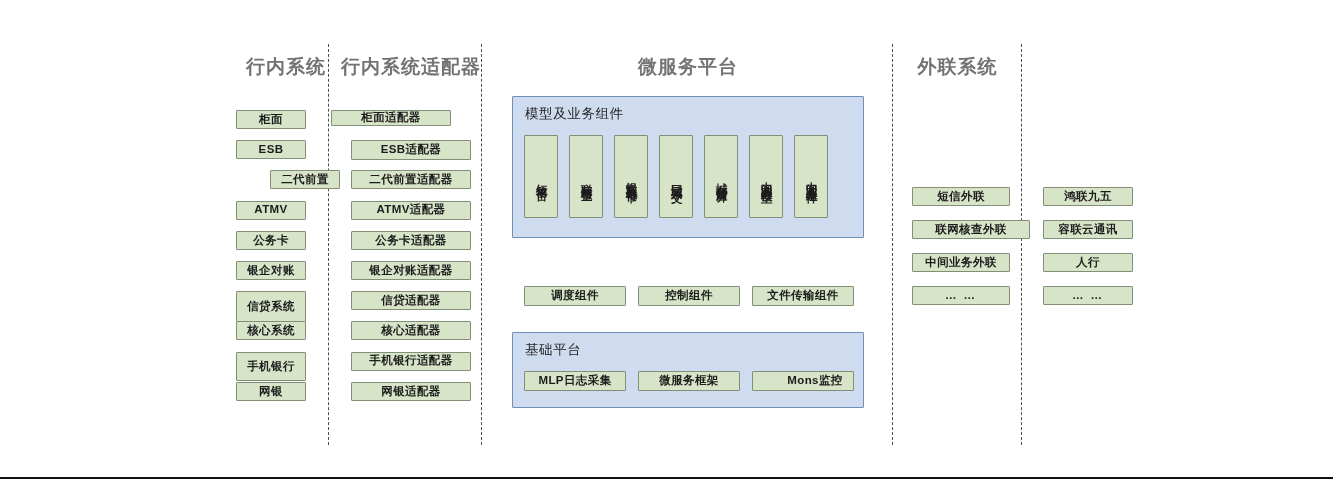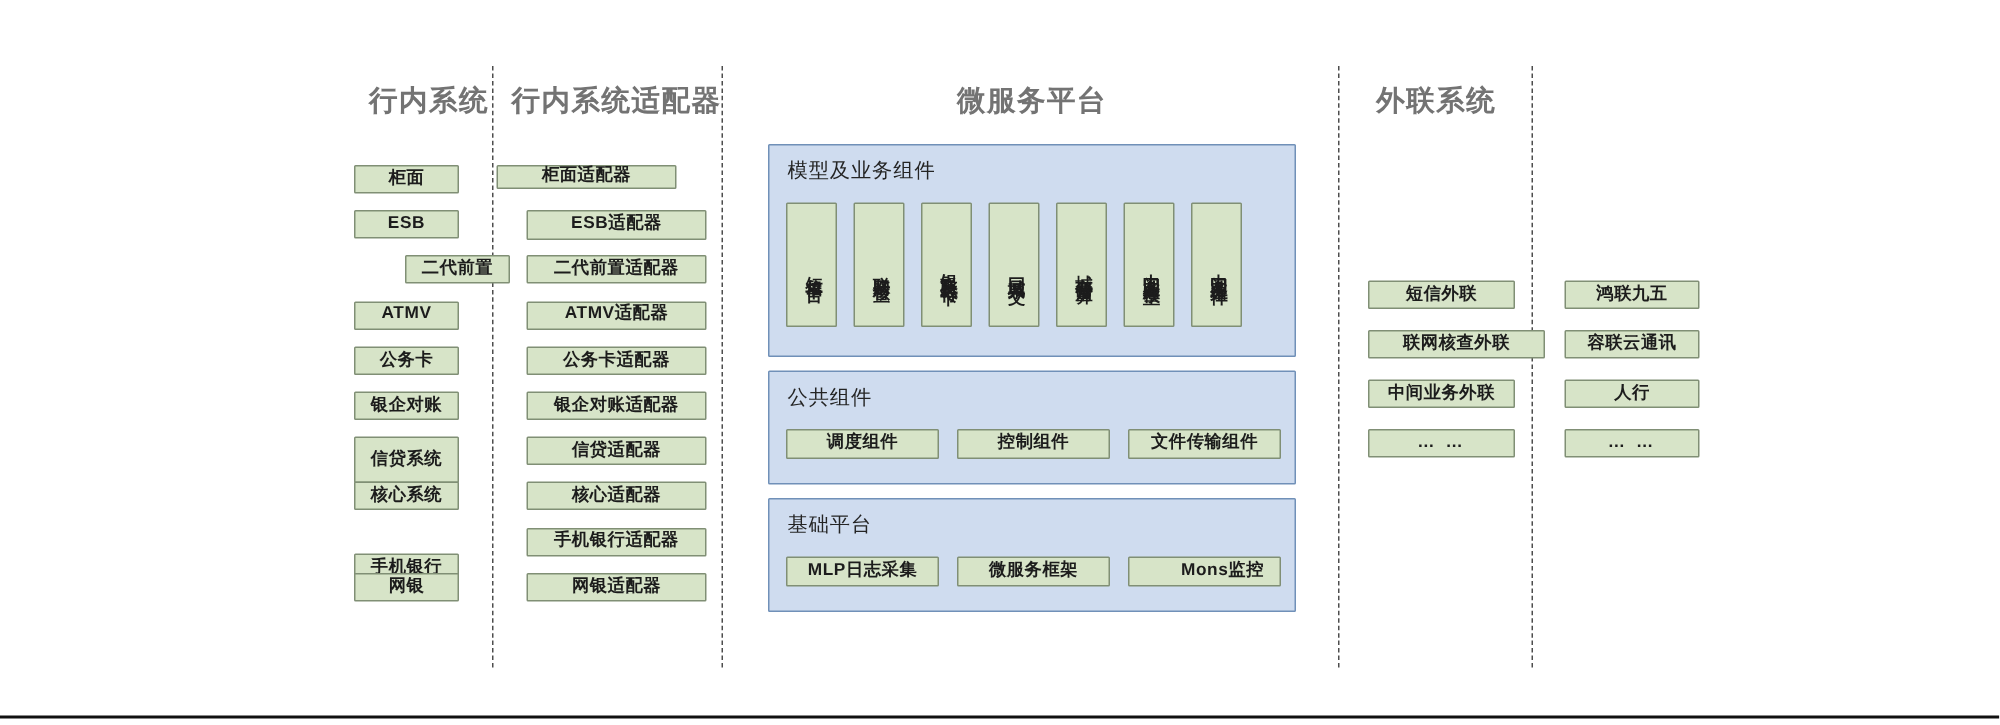--- a/index.html
+++ b/index.html
@@ -108,21 +108,21 @@
     <div class="divider" style="left: 1021px; top: 44px; height: 401px;"></div>
     <div class="col-header" style="left: 236px; top: 54px; width: 100px;">行内系统</div>
     <div class="node" style="left: 236px; top: 110px; width: 70px; height: 19px;">柜面</div>
     <div class="node" style="left: 236px; top: 140.2px; width: 70px; height: 19px;">ESB</div>
     <div class="node" style="left: 236px; top: 170.4px; width: 70px; height: 19px; margin-left: 34px;">二代前置</div>
     <div class="node" style="left: 236px; top: 200.6px; width: 70px; height: 19px;">ATMV</div>
     <div class="node" style="left: 236px; top: 230.8px; width: 70px; height: 19px;">公务卡</div>
     <div class="node" style="left: 236px; top: 261px; width: 70px; height: 19px;">银企对账</div>
     <div class="node" style="left: 236px; top: 291.2px; width: 70px; height: 31px;">信贷系统</div>
     <div class="node" style="left: 236px; top: 321.4px; width: 70px; height: 19px;">核心系统</div>
-    <div class="node" style="left: 236px; top: 369px; width: 70px; height: 19px;">手机银行</div>
+    <div class="node" style="left: 236px; top: 352px; width: 70px; height: 29px;">手机银行</div>
     <div class="node" style="left: 236px; top: 381.8px; width: 70px; height: 19px;">网银</div>
     <div class="col-header" style="left: 340px; top: 54px; width: 142px;">行内系统适配器</div>
     <div class="node" style="left: 331px; top: 110px; width: 120px; height: 16px;">柜面适配器</div>
     <div class="node" style="left: 351px; top: 140.2px; width: 120px; height: 20px;">ESB适配器</div>
     <div class="node" style="left: 351px; top: 170.4px; width: 120px; height: 19px; text-align: right;">二代前置适配器</div>
     <div class="node" style="left: 351px; top: 200.6px; width: 120px; height: 19px;">ATMV适配器</div>
     <div class="node" style="left: 351px; top: 230.8px; width: 120px; height: 19px;">公务卡适配器</div>
     <div class="node" style="left: 351px; top: 261px; width: 120px; height: 19px;">银企对账适配器</div>
     <div class="node" style="left: 351px; top: 291.2px; width: 120px; height: 19px;">信贷适配器</div>
     <div class="node" style="left: 351px; top: 321.4px; width: 120px; height: 19px;">核心适配器</div>
@@ -141,23 +141,20 @@
     <div class="panel" style="left: 512px; top: 96px; width: 352px; height: 142px;">
       <div class="panel-title">模型及业务组件</div>
     </div>
     <div class="node vertical" style="left: 524px; top: 135px; width: 34px; height: 83px;">短信平台</div>
     <div class="node vertical" style="left: 569px; top: 135px; width: 34px; height: 83px;">联网核查</div>
     <div class="node vertical" style="left: 614px; top: 135px; width: 34px; height: 83px;">银联及银行卡</div>
     <div class="node vertical" style="left: 659px; top: 135px; width: 34px; height: 83px;">同城票交</div>
     <div class="node vertical" style="left: 704px; top: 135px; width: 34px; height: 83px;">城商行清算</div>
     <div class="node vertical" style="left: 749px; top: 135px; width: 34px; height: 83px;">中间业务模型</div>
     <div class="node vertical" style="left: 794px; top: 135px; width: 34px; height: 83px;">中间业务组件</div>
-    <div class="panel" style="left: 512px; top: 247px; width: 352px; height: 76px;">
-      <div class="panel-title">公共组件</div>
-    </div>
     <div class="node" style="left: 524px; top: 286px; width: 102px; height: 20px;">调度组件</div>
     <div class="node" style="left: 638px; top: 286px; width: 102px; height: 20px; font-family: Liberation Serif, serif;">控制组件</div>
     <div class="node" style="left: 752px; top: 286px; width: 102px; height: 20px;">文件传输组件</div>
     <div class="panel" style="left: 512px; top: 332px; width: 352px; height: 76px;">
       <div class="panel-title">基础平台</div>
     </div>
     <div class="node" style="left: 524px; top: 371px; width: 102px; height: 20px;">MLP日志采集</div>
     <div class="node" style="left: 638px; top: 371px; width: 102px; height: 20px;">微服务框架</div>
     <div class="node" style="left: 752px; top: 371px; width: 102px; height: 20px; padding-left: 24px;">Mons监控</div>
     <div class="bottom-rule" style="top: 477px;"></div>

